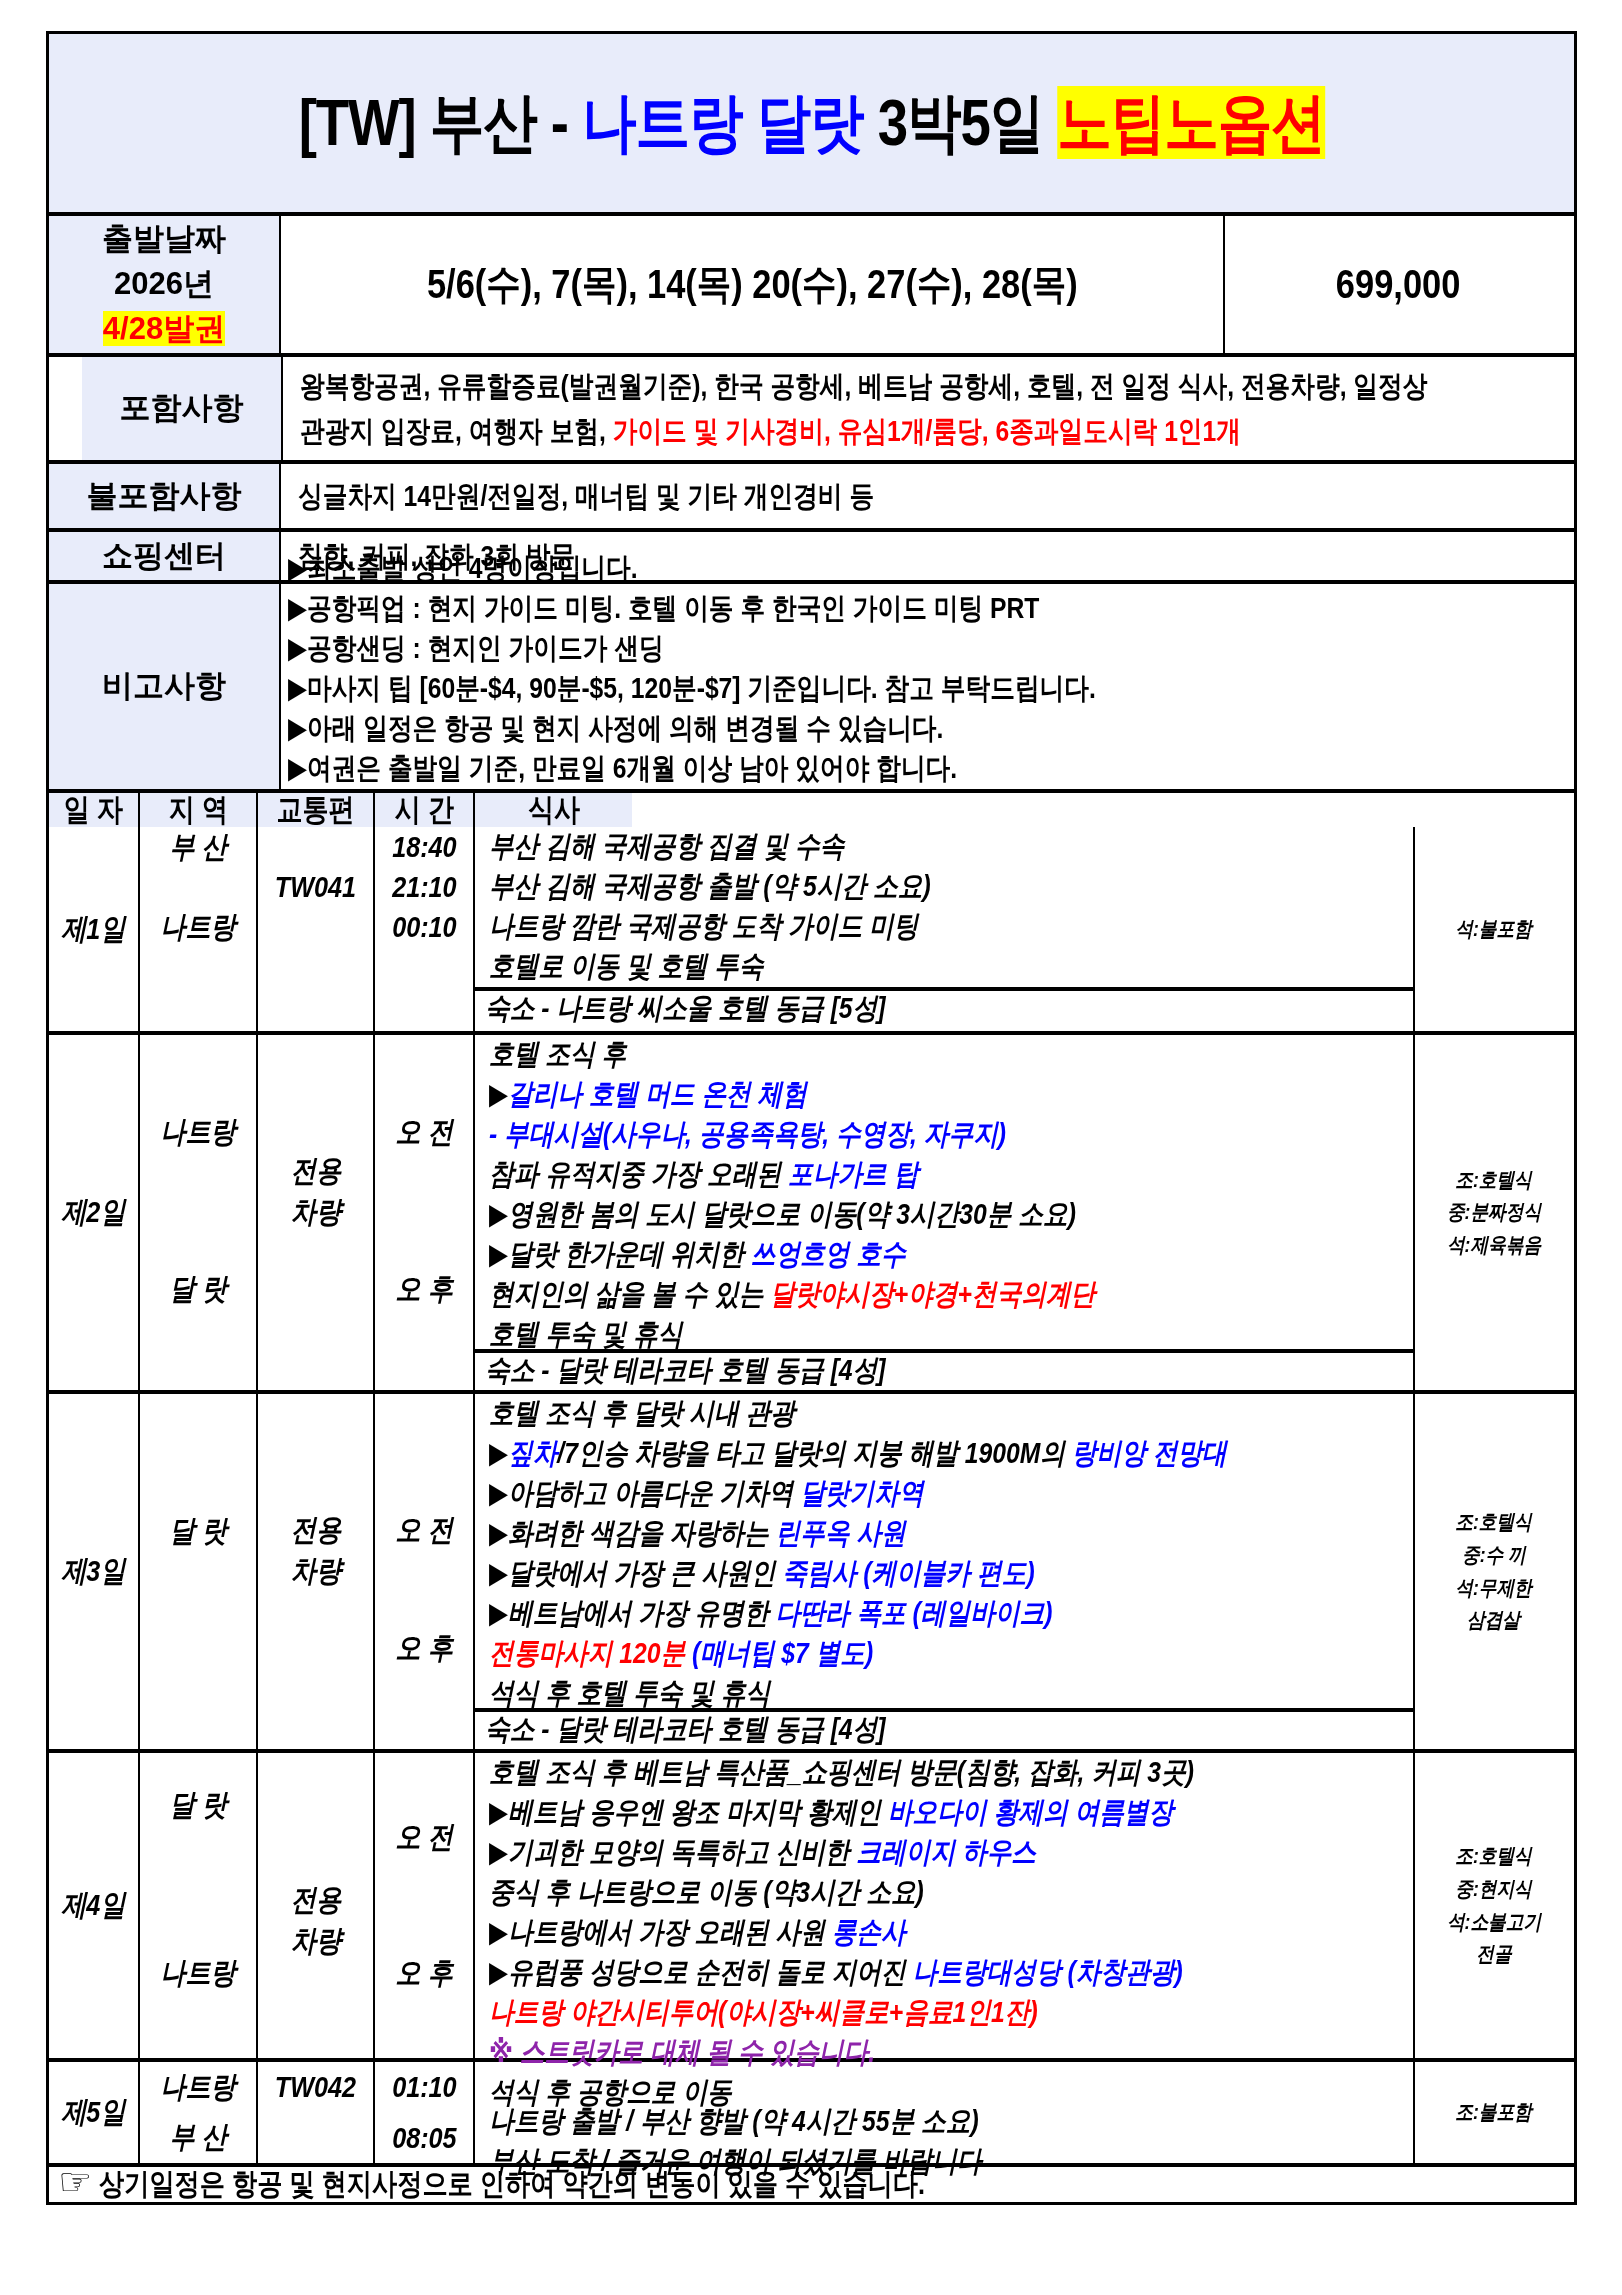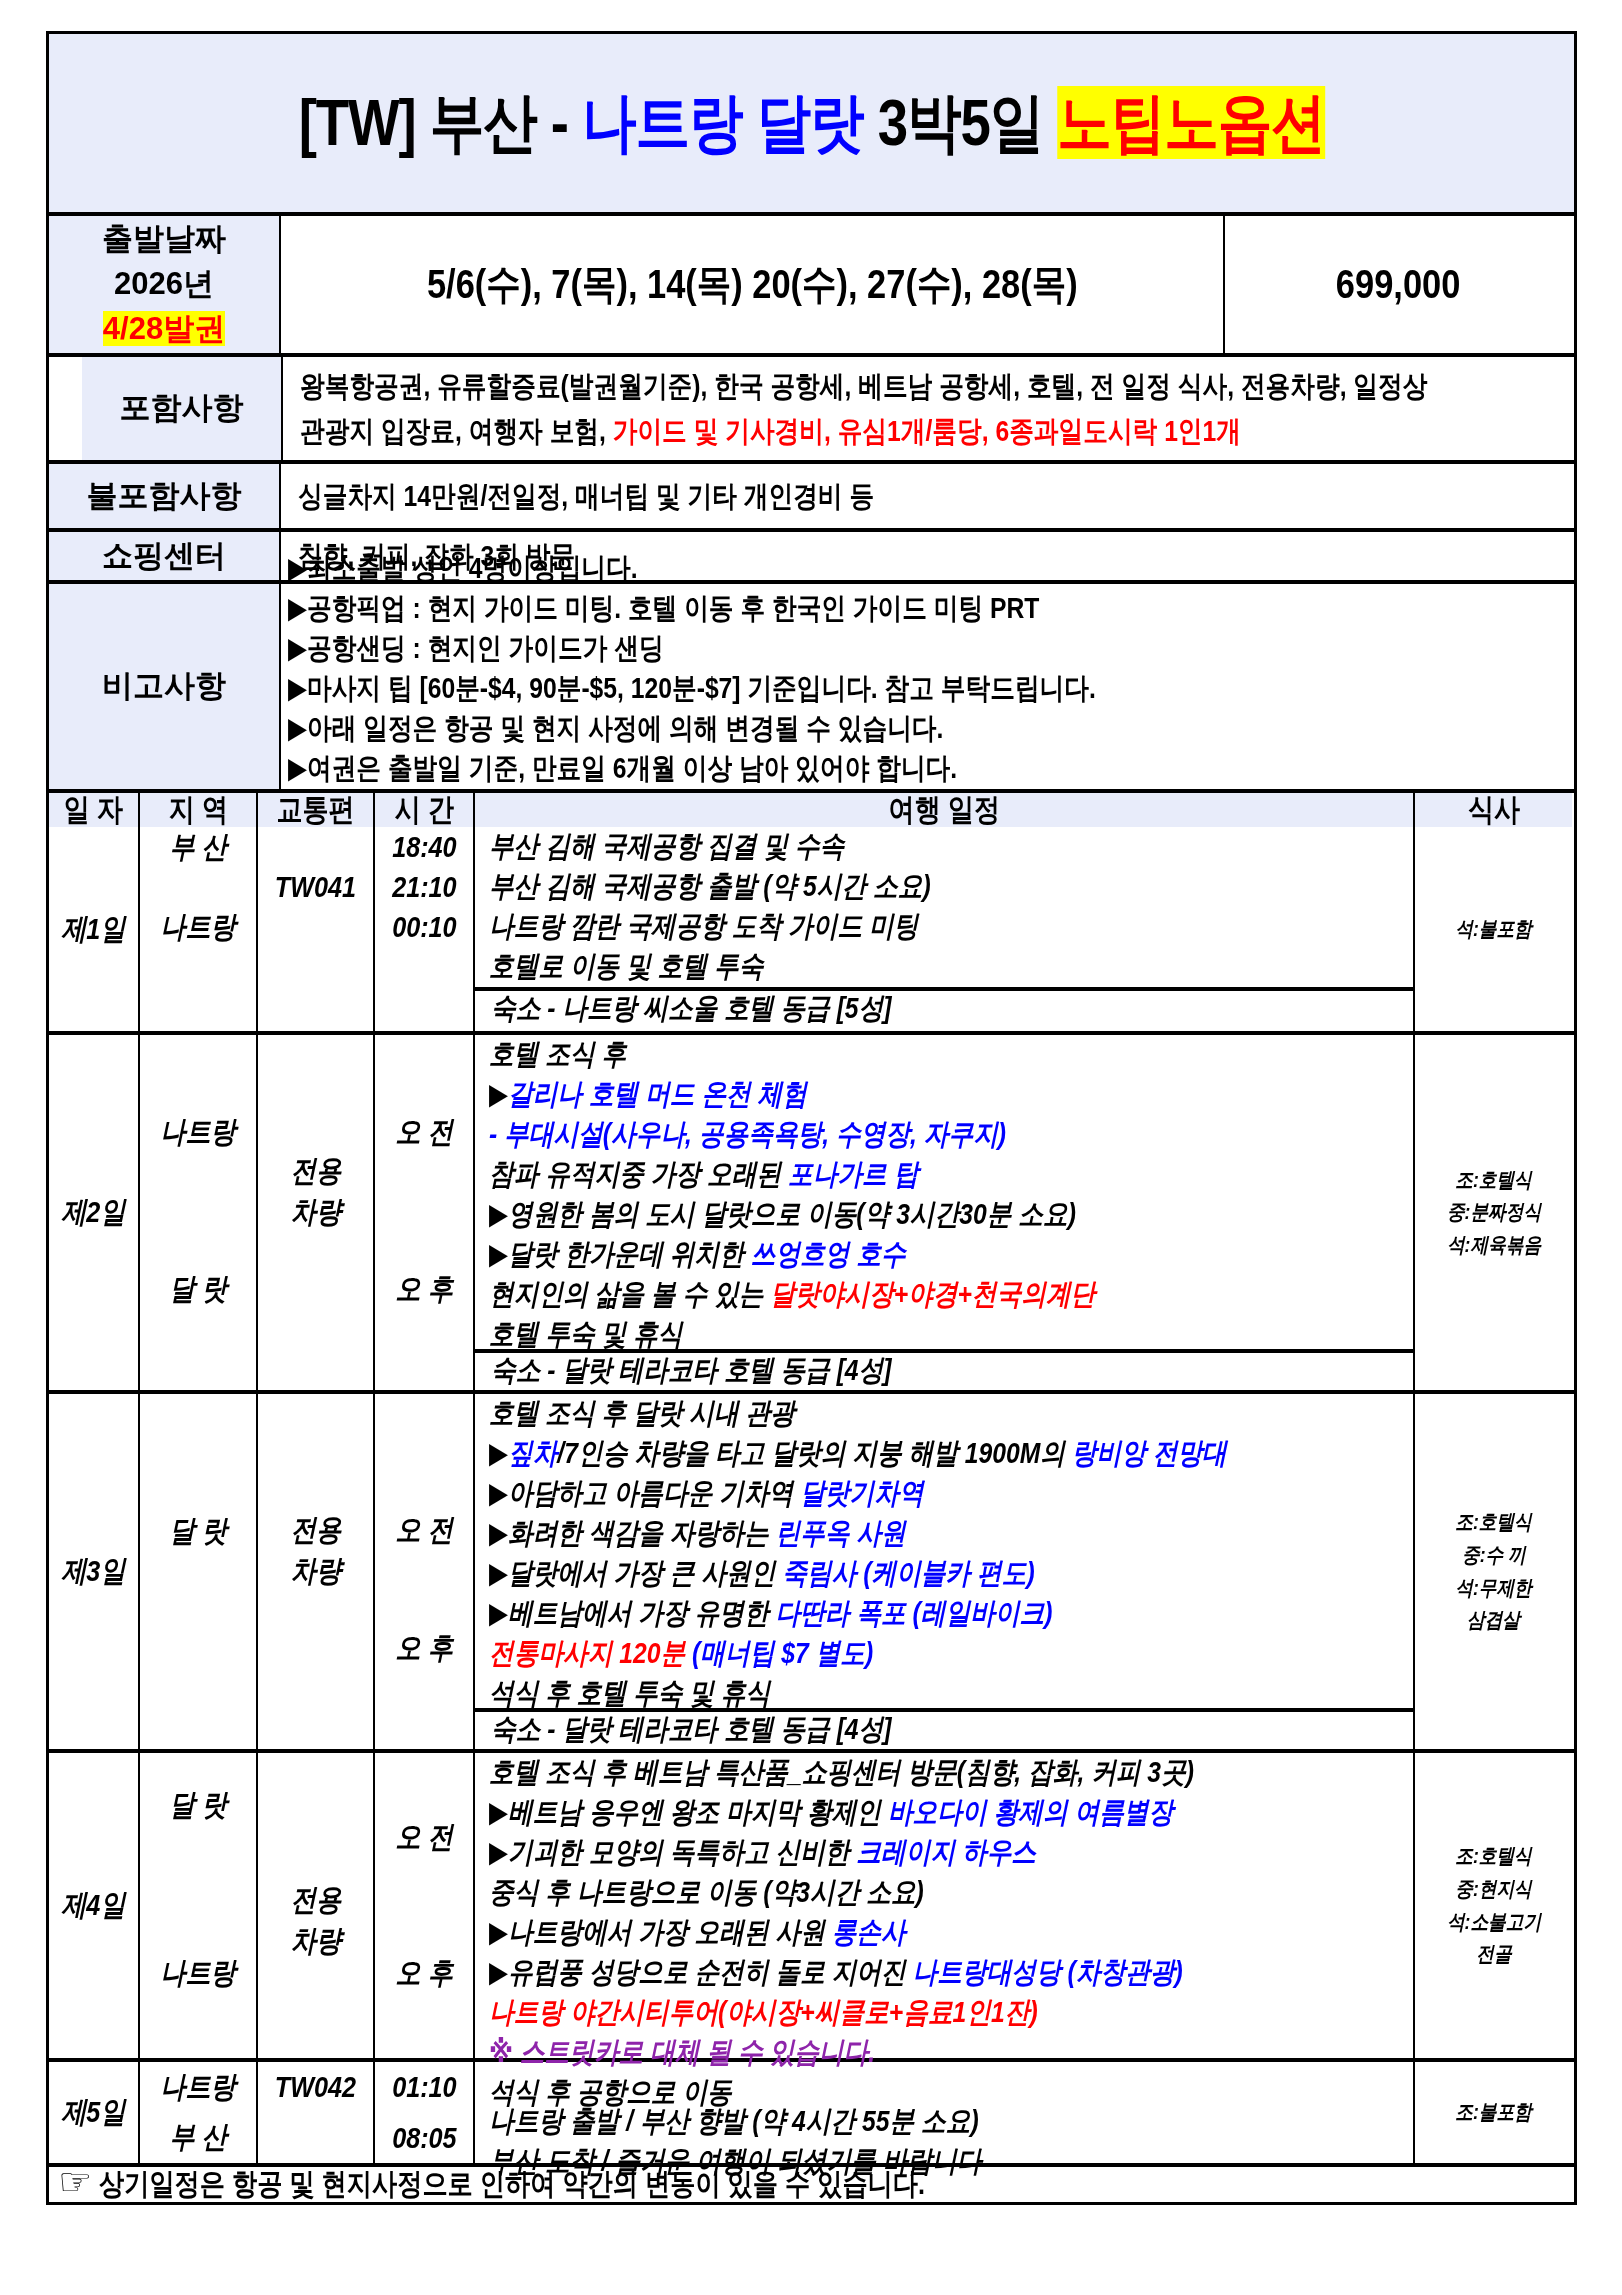--- a/index.html
+++ b/index.html
@@ -37,21 +37,21 @@
   .cw-tim{width:100px;} .cw-sch{width:940px;} .cw-meal{width:159px;}
   .drow{}
   .dc{border-left:2.6px solid #000;box-sizing:border-box;display:flex;flex-direction:column;font-size:30px;font-style:italic;}
   .dc:first-child{border-left:none;}
   .col-day{align-items:center;justify-content:center;}
   .slots{display:flex;flex-direction:column;}
   .slot{flex:1;display:flex;align-items:center;justify-content:center;}
   .sched-main{display:flex;flex-direction:column;}
   .sched-line{flex:1;display:flex;align-items:center;padding-left:14.4px;font-size:29.4px;}
   .lodge{height:40px;border-top:4.6px solid #000;display:flex;align-items:center;
-         padding-left:16px;font-size:29.4px;box-sizing:border-box;}
+         padding-left:10px;font-size:29.4px;box-sizing:border-box;}
   .meal-cell{align-items:center;justify-content:center;font-size:21px;line-height:1.55;text-align:center;}
   
   .frow{height:39px;align-items:center;padding-left:9.2px;font-size:30px;box-sizing:border-box;}
   .hand{font-size:38px;margin-right:6.5px;display:inline-block;transform:translateY(-2.6px);}
 </style>
 </head>
 <body>
 
 <div class="page">
   <div class="doc">
@@ -123,23 +123,20 @@
         </div>
       <div class="th cw-reg">
           <span class="sq">지 역</span>
         </div>
       <div class="th cw-tra">
           <span class="sq">교통편</span>
         </div>
       <div class="th cw-tim">
           <span class="sq">시 간</span>
         </div>
-      <div class="th cw-sch">
-          <span class="sq">여행 일정</span>
-        </div>
       <div class="th cw-meal">
           <span class="sq">식사</span>
         </div>
     </div>
 
     <div id="days">
         <div class="row drow" style="height: 204px;">
           <div class="dc cw-day col-day">
             <span class="sq">제1일</span>
           </div>

